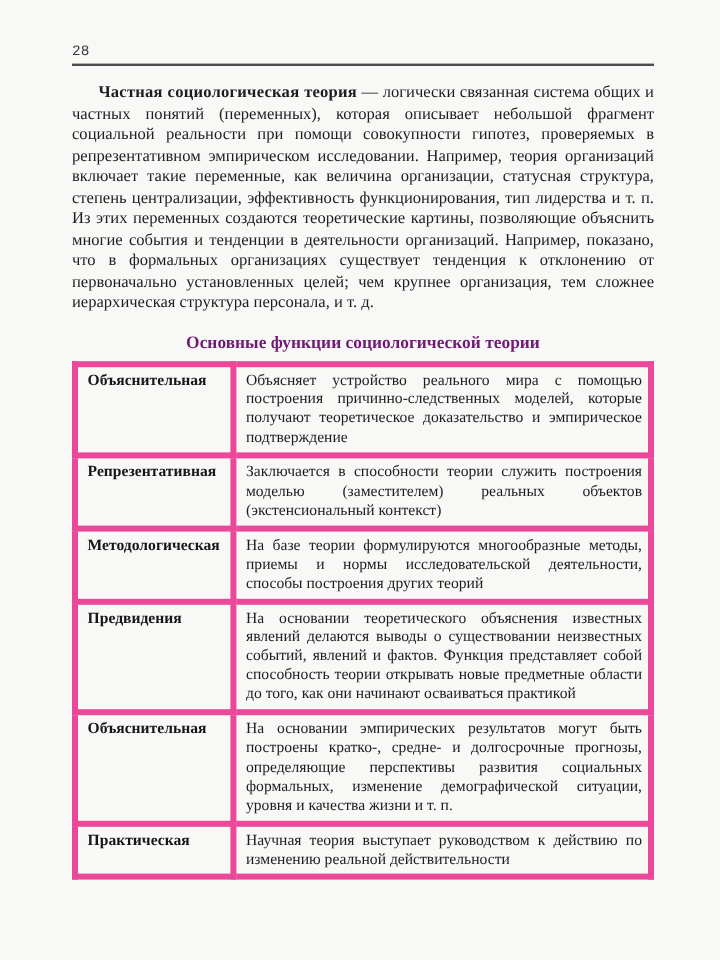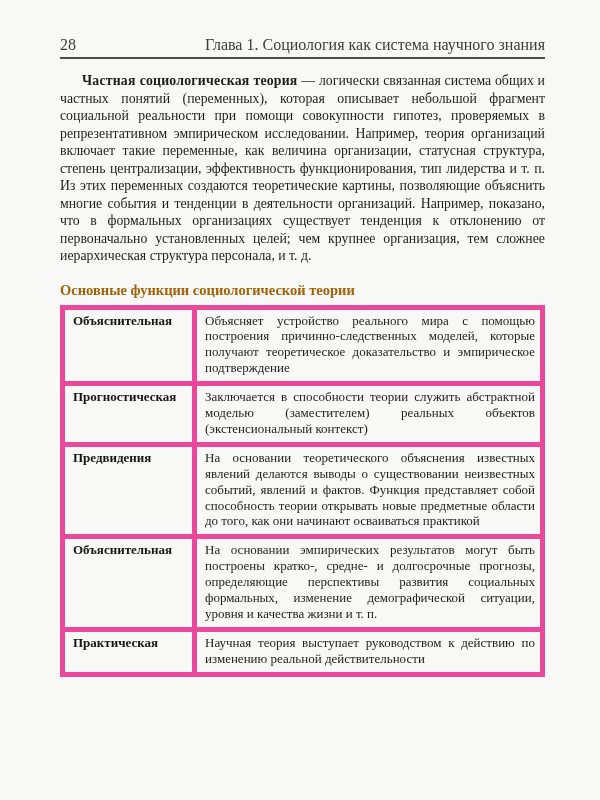--- a/index.html
+++ b/index.html
@@ -15,41 +15,41 @@
     width: 600px;
     height: 800px;
     padding: 36px 55px 0 60px;
     font-family: "Liberation Serif", serif;
     color: #1d1d1d;
   }
   header.runhead {
     display: flex;
     justify-content: space-between;
     align-items: flex-end;
-    font-family: Liberation Serif, serif;
-    font-size: 16px;
+    font-family: Liberation Mono, monospace;
+    font-size: 12px;
     color: #3c3c3c;
     border-bottom: 2px solid #4d4d4d;
     padding-bottom: 3px;
     text-align: right;
   }
   p.body-par {
     margin: 13px 0 17px 0;
     font-size: 13.8px;
     line-height: 17.5px;
     text-align: justify;
     text-indent: 22px;
   }
   p.body-par b { letter-spacing: 0.2px; }
   h2.tbl-title {
     margin: 9px 0 6px 0;
     font-size: 14.5px;
     font-weight: bold;
-    text-align: left;
-    color: #a16207;
+    text-align: center;
+    color: #701a75;
   }
   table.func-table {
     table-layout: fixed;
     width: 100%;
     border-collapse: collapse;
     border: 2px solid #3f3f3f;
   }
   table.func-table td {
     border: 5px solid #ec4899;
     vertical-align: top;
@@ -67,40 +67,43 @@
     margin-left: 20px;
   }
 </style>
 </head>
 <body>
 
 <div class="page">
 
   <header class="runhead">
     <span>28</span>
-    <span>Глава 1. Социология как система научного знания</span>
   </header>
 
   <p class="body-par"><b>Частная социологическая теория</b><span> — логически связанная система общих и частных понятий (переменных), которая описывает небольшой фрагмент социальной реальности при помощи совокупности гипотез, проверяемых в репрезентативном эмпирическом исследовании. Например, теория организаций включает такие переменные, как величина организации, статусная структура, степень централизации, эффективность функционирования, тип лидерства и т. п. Из этих переменных создаются теоретические картины, позволяющие объяснить многие события и тенденции в деятельности организаций. Например, показано, что в формальных организациях существует тенденция к отклонению от первоначально установленных целей; чем крупнее организация, тем сложнее иерархическая структура персонала, и т. д.</span></p>
 
   <h2 class="tbl-title">Основные функции социологической теории</h2>
 
   <table class="func-table">
     <colgroup>
       <col style="width:132px">
       <col>
     </colgroup>
     <tbody>
       <tr>
         <td class="term">Объяснительная</td>
         <td class="def">Объясняет устройство реального мира с помощью построения причинно-следственных моделей, которые получают теоретическое доказательство и эмпирическое подтверждение</td>
       </tr>
       <tr>
-        <td class="term">Прогностическая</td>
-        <td class="def">Заключается в способности теории служить абстрактной моделью (заместителем) реальных объектов (экстенсиональный контекст)</td>
+        <td class="term">Репрезентативная</td>
+        <td class="def">Заключается в способности теории служить построения моделью (заместителем) реальных объектов (экстенсиональный контекст)</td>
+      </tr>
+      <tr>
+        <td class="term">Методологиче­ская</td>
+        <td class="def">На базе теории формулируются многообразные методы, приемы и нормы исследовательской деятельности, способы построения других теорий</td>
       </tr>
       <tr>
         <td class="term">Предвидения</td>
         <td class="def">На основании теоретического объяснения известных явлений делаются выводы о существовании неизвестных событий, явлений и фактов. Функция представляет собой способность теории открывать новые предметные области до того, как они начинают осваиваться практикой</td>
       </tr>
       <tr>
         <td class="term">Объяснительная</td>
         <td class="def">На основании эмпирических результатов могут быть построены кратко-, средне- и долгосрочные прогнозы, определяющие перспективы развития социальных формальных, изменение демографической ситуации, уровня и качества жизни и т. п.</td>
       </tr>
       <tr>

